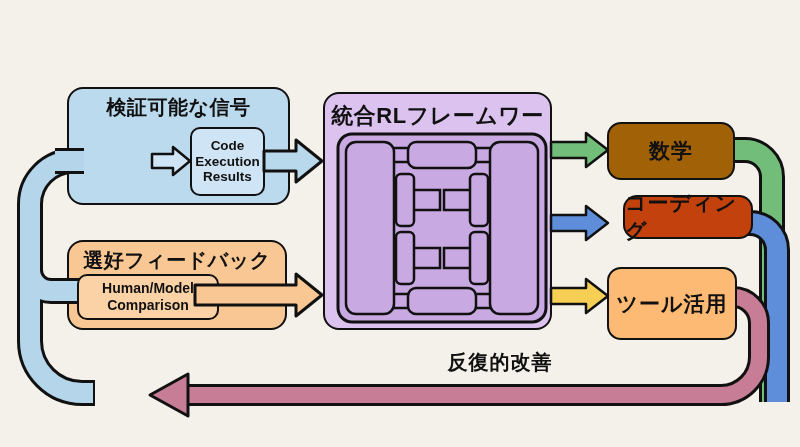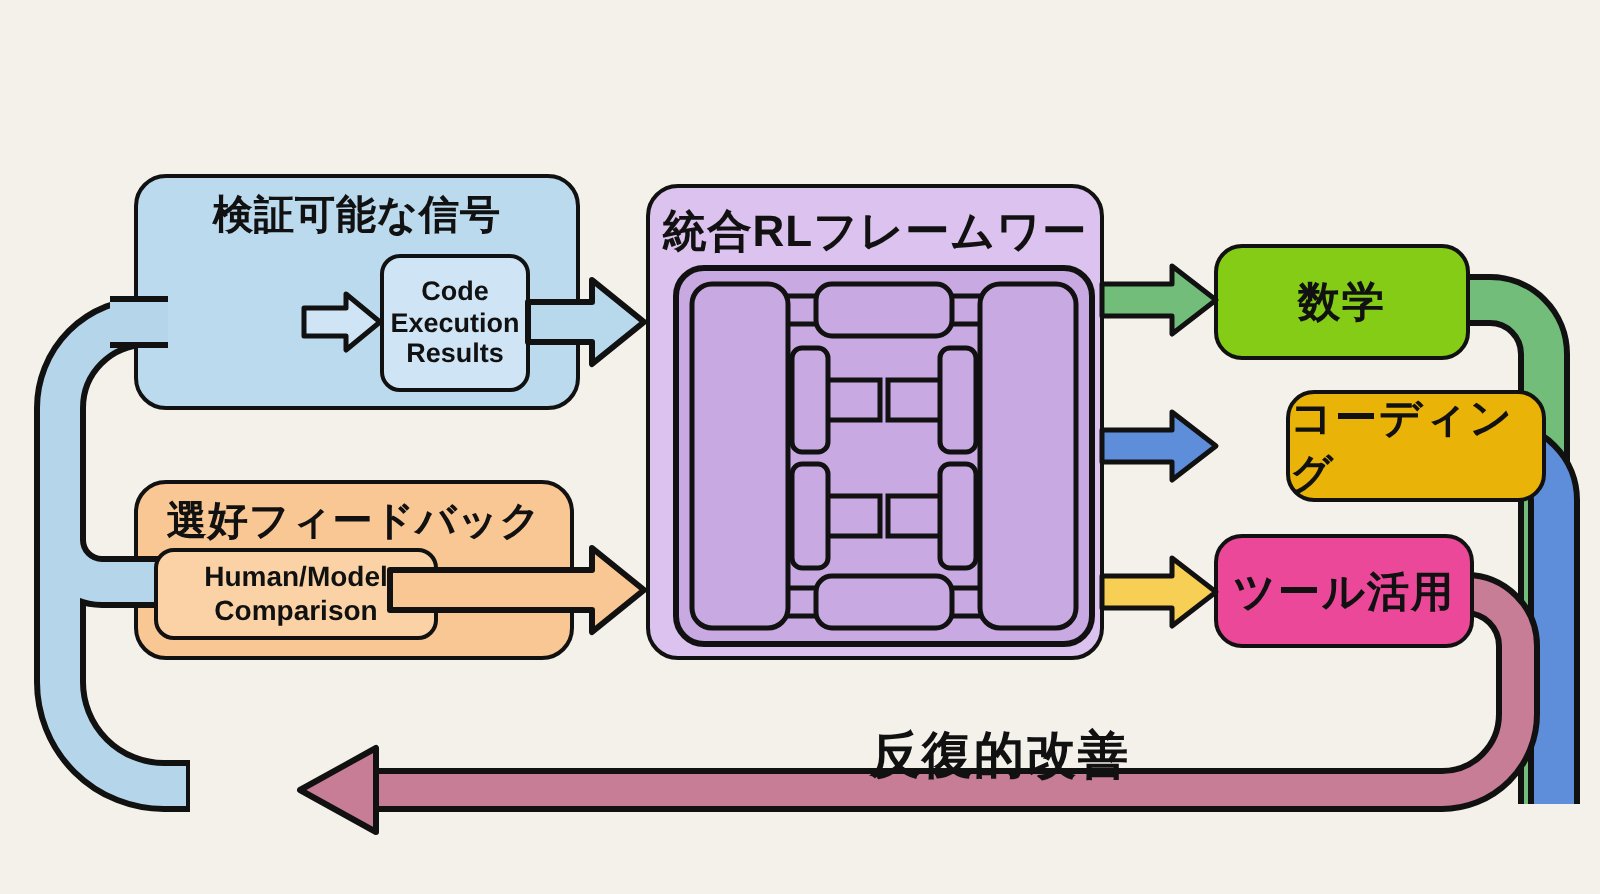--- a/index.html
+++ b/index.html
@@ -35,29 +35,29 @@
   .node-math{left:82px; top:133px; width:75px; height:57px;}
   .node-code{left:190px; top:127px; width:75px; height:69px; font-size:13.5px;}
   .node-human{left:77px; top:274px; width:142px; height:46px;}
 
   .outbox{
     position:absolute; box-sizing:border-box; z-index:2;
     border:2.5px solid #111; border-radius:14px;
     display:flex; align-items:center; justify-content:center;
     font-weight:700; font-size:21px; letter-spacing:1px;
   }
-  .out-math{left:607px; top:122px; width:128px; height:58px; background:#84cc16;}
-  .out-coding{left:643px; top:195px; width:130px; height:56px; background:#eab308;}
-  .out-tool{left:607px; top:267px; width:130px; height:57px; background:#ec4899;}
+  .out-math{left:607px; top:122px; width:128px; height:58px; background:#a16207;}
+  .out-coding{left:623px; top:195px; width:130px; height:44px; background:#c2410c;}
+  .out-tool{left:607px; top:267px; width:130px; height:73px; background:#fdba74;}
 
   .maze{position:absolute; left:336px; top:132px; z-index:3;}
 
   .loop-label{
-    position:absolute; left:400px; top:361px; width:200px; z-index:6;
-    text-align:center; font-weight:700; font-size:25px; letter-spacing:1px;
+    position:absolute; left:400px; top:349px; width:200px; z-index:6;
+    text-align:center; font-weight:700; font-size:20px; letter-spacing:1px;
   }
 </style>
 </head>
 <body>
 
 <div class="canvas">
 
   <svg class="layer z1" viewBox="0 0 800 447">
 
     <g fill="none" stroke-linecap="butt">

